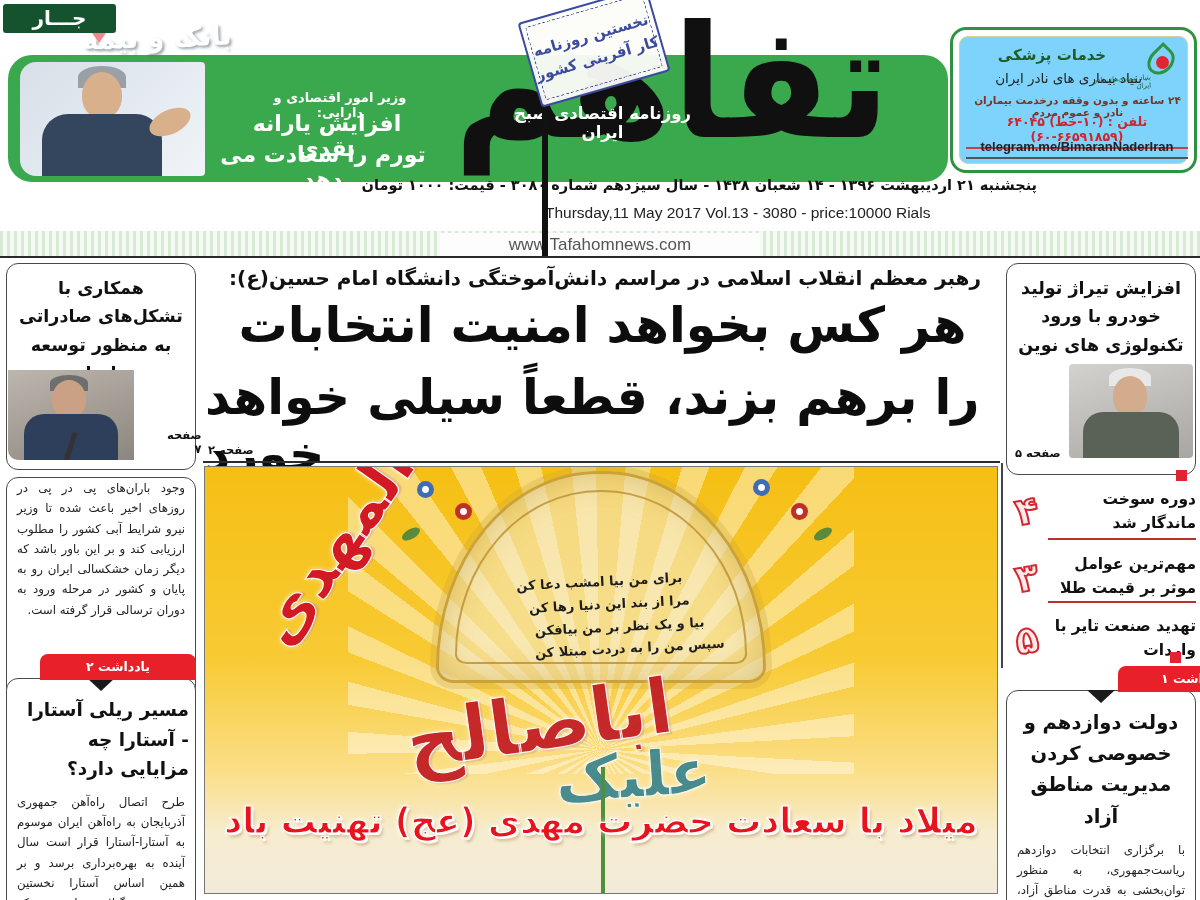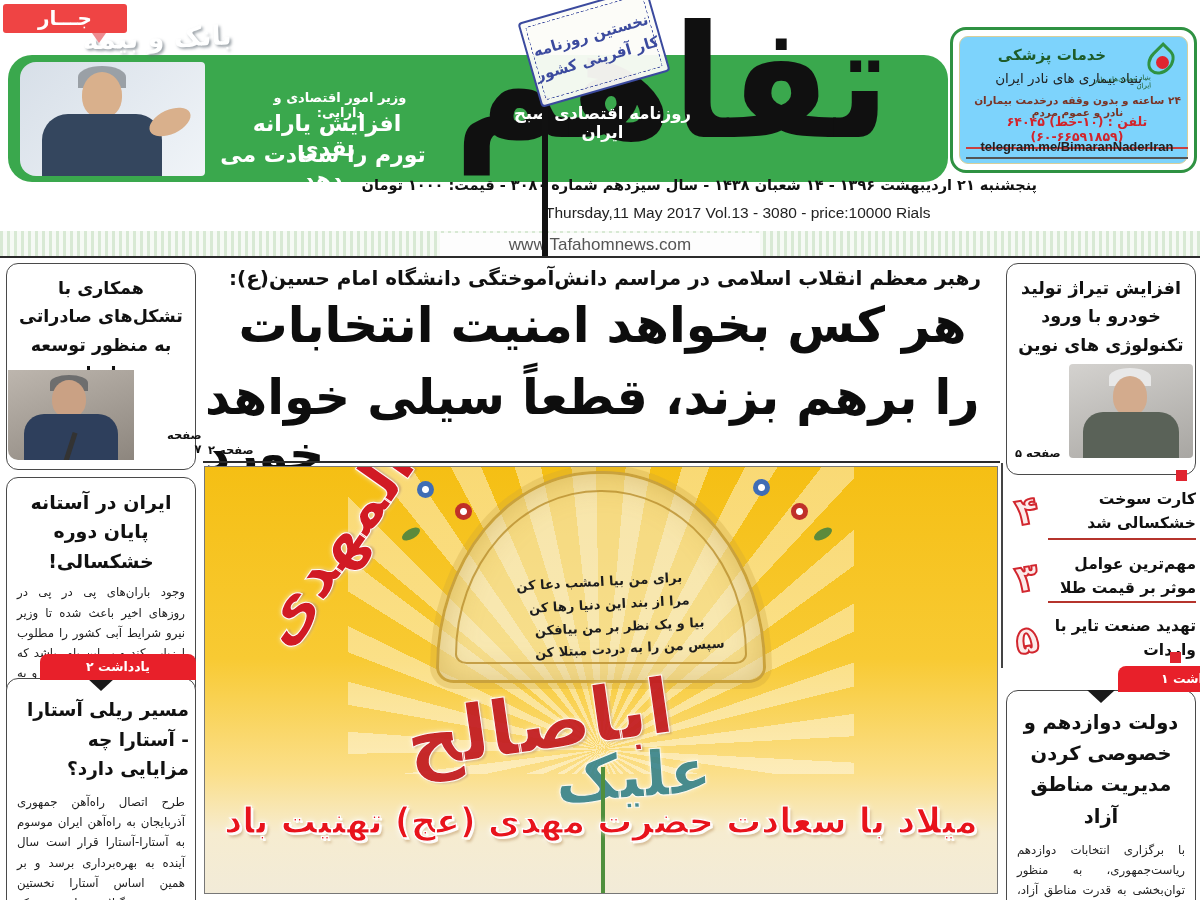--- a/index.html
+++ b/index.html
@@ -3,21 +3,21 @@
 <meta charset="utf-8">
 <style>
   html,body{margin:0;padding:0;background:#e9e9e9;}
   #page{position:relative;width:1200px;height:900px;background:#ffffff;overflow:hidden;
         font-family:"DejaVu Sans",sans-serif;margin:0 auto;}
   #page *{box-sizing:border-box;}
   .abs{position:absolute;}
   .rtl{direction:rtl;}
 
   
-  .corner-banner{left:3px;top:4px;width:124px;height:29px;background:#ef4444;border-radius:3px;
+  .corner-banner{left:3px;top:4px;width:113px;height:29px;background:#14532d;border-radius:3px;
     color:#fff;font-weight:bold;font-size:20px;text-align:center;line-height:29px;z-index:8;}
   .corner-tail{left:92px;top:33px;width:0;height:0;border-top:10px solid #ee8a8e;
     border-left:7px solid transparent;border-right:7px solid transparent;z-index:8;}
   .section-label{left:72px;top:22px;width:170px;color:#fff;font-weight:bold;font-size:27px;
     transform:rotate(-2deg);text-shadow:2px 2px 3px rgba(100,110,120,.65);z-index:7;text-align:center;}
   .green-band{left:8px;top:55px;width:940px;height:127px;background:#3aa84d;border-radius:24px;z-index:1;}
   .minister-photo{left:20px;top:62px;width:185px;height:114px;border-radius:16px 4px 4px 16px;
     background:linear-gradient(135deg,#d7dfe8,#f0f4f8);overflow:hidden;z-index:2;}
   .m-head{position:absolute;left:62px;top:10px;width:40px;height:46px;background:#d9b08c;border-radius:50% 50% 45% 45%;}
   .m-hair{position:absolute;left:58px;top:4px;width:48px;height:22px;background:#9aa0a6;border-radius:50% 50% 0 0;}
@@ -203,21 +203,20 @@
     <div class="lbox1-photo">
       <div class="p1-hair"></div>
       <div class="p1-head"></div>
       <div class="p1-body"></div>
       <div class="p1-mic"></div>
     </div>
     <div class="lbox1-page page-ref rtl">صفحه ۷</div>
   </div>
 
   <div class="box lbox2">
-    <div class="lbox2-title">ایران در آستانه پایان دوره خشکسالی!</div>
     <div class="body-text">وجود باران‌های پی در پی در روزهای اخیر باعث شده تا وزیر نیرو شرایط آبی کشور را مطلوب ارزیابی کند و بر این باور باشد که دیگر زمان خشکسالی ایران رو به پایان و کشور در مرحله ورود به دوران ترسالی قرار گرفته است.</div>
     <div class="lbox2-page rtl">شرح در صفحه ۲</div>
   </div>
 
   <div class="abs tab ltab rtl">یادداشت ۲</div>
   <div class="box lbox3">
     <div class="notch"></div>
     <div class="lbox3-title">مسیر ریلی آستارا - آستارا چه مزایایی دارد؟</div>
     <div class="body-text" style="margin-bottom:8px;">طرح اتصال راه‌آهن جمهوری آذربایجان به راه‌آهن ایران موسوم به آستارا-آستارا قرار است سال آینده به بهره‌برداری برسد و بر همین اساس آستارا نخستین شهری در گیلان خواهد بود که صدای سوت قطار در آن شنیده می‌شود.</div>
 
@@ -259,21 +258,21 @@
       <div class="p2-hair"></div>
       <div class="p2-head"></div>
       <div class="p2-body"></div>
     </div>
     <div class="rbox1-page page-ref rtl">صفحه ۵</div>
   </div>
 
   <div class="abs col-sep"></div>
   <div class="abs red-sq sq1"></div>
 
-  <div class="abs teaser-title" style="top:487px;">کارت سوخت خشکسالی شد</div>
+  <div class="abs teaser-title" style="top:487px;">دوره سوخت ماندگار شد</div>
   <div class="abs page-num" style="top:489px;">۴</div>
   <div class="abs teaser-hr" style="top:538px;"></div>
 
   <div class="abs teaser-title" style="top:552px;">مهم‌ترین عوامل موثر بر قیمت طلا</div>
   <div class="abs page-num" style="top:556px;">۳</div>
   <div class="abs teaser-hr" style="top:601px;"></div>
 
   <div class="abs teaser-title" style="top:614px;">تهدید صنعت تایر با واردات</div>
   <div class="abs page-num" style="top:618px;">۵</div>
 

